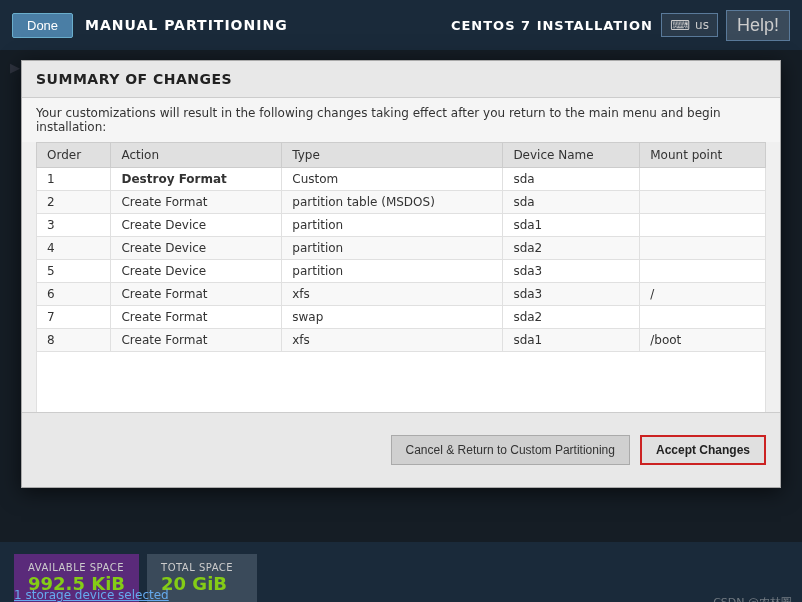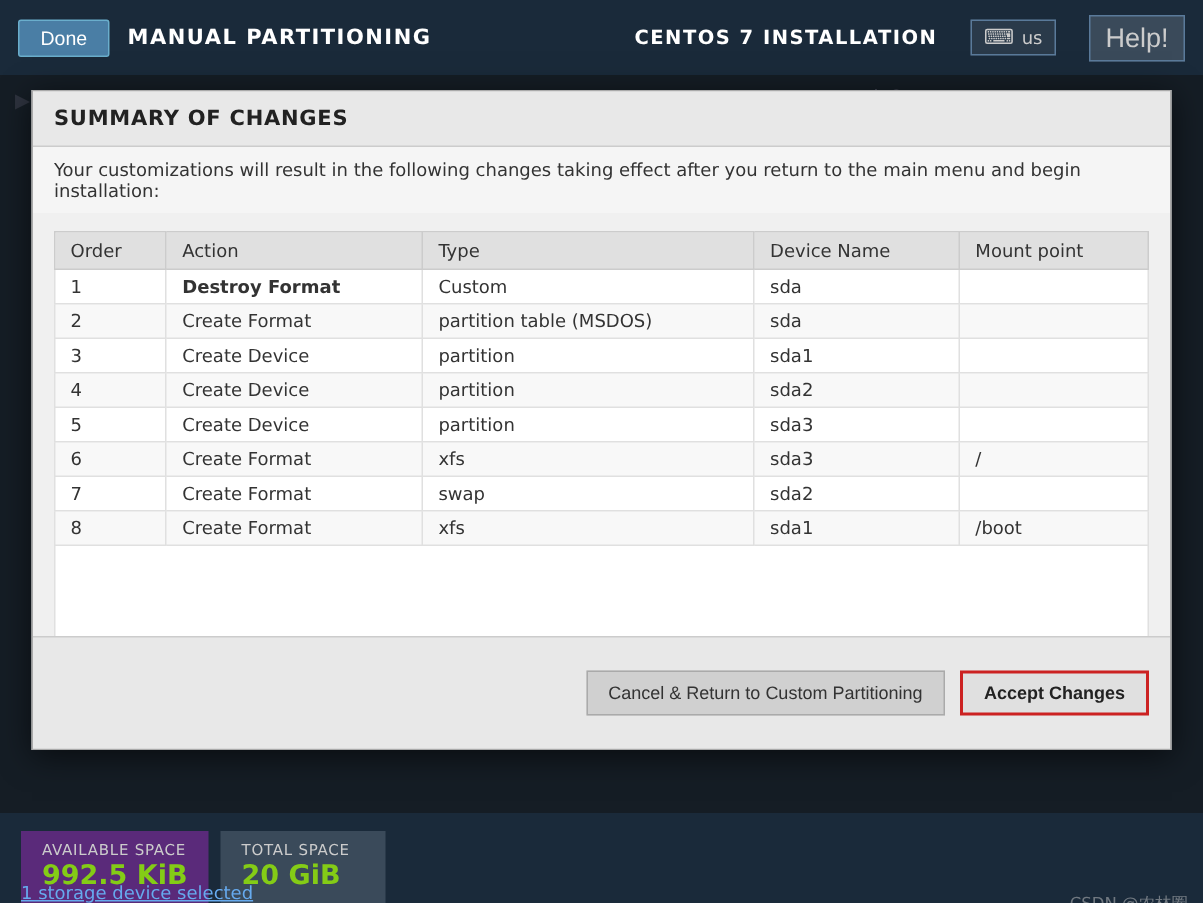--- a/index.html
+++ b/index.html
@@ -25,21 +25,21 @@
     }
     .top-header-title {
       color: #fff;
       font-size: 14px;
       font-weight: bold;
       letter-spacing: 1px;
     }
     .top-header-right {
       display: flex;
       align-items: center;
-      gap: 22px;
+      gap: 8px;
     }
     .centos-title {
       color: #fff;
       font-size: 13px;
       font-weight: bold;
       letter-spacing: 1px;
     }
     .done-button {
       background: #4a7ea5;
       color: #fff;
@@ -169,21 +169,21 @@
       font-weight: bold;
     }
     .action-green {
       color: #228822;
       font-weight: normal;
     }
 
     
     .table-container {
       padding: 0 14px;
-      margin-top: 12px;
+      margin-top: 0;
     }
 
     
     .modal-spacer {
       height: 60px;
       background: #fff;
       border-left: 1px solid #e0e0e0;
       border-right: 1px solid #e0e0e0;
       margin: 0 14px;
     }

